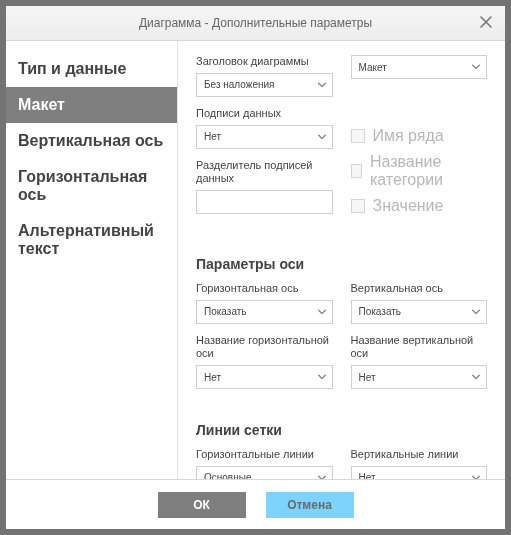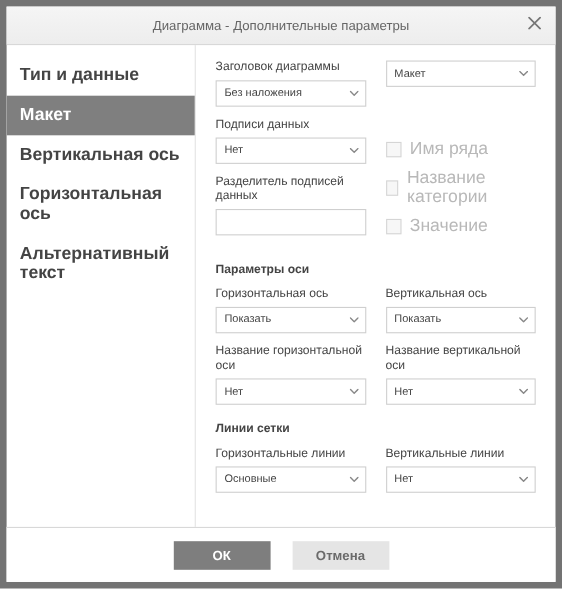--- a/index.html
+++ b/index.html
@@ -97,23 +97,23 @@
   .select .chev {
     position: absolute;
     right: 6px;
     top: 50%;
     transform: translateY(-50%);
     pointer-events: none;
   }
   .chev svg { display: block; }
   .section-title {
     font-weight: bold;
-    font-size: 11px;
-    color: #444;
-    margin: 16px 0 10px 0;
+    font-size: 14px;
+    color: #444;
+    margin: 33px 0 10px 0;
   }
   .checkbox-row {
     display: flex;
     align-items: center;
     gap: 8px;
     margin-bottom: 8px;
     color: #b8b8b8;
     font-size: 16px;
   }
   .checkbox {
@@ -138,21 +138,21 @@
     justify-content: center;
     font-size: 12px;
     cursor: pointer;
     font-weight: bold;
   }
   .btn-primary {
     background: #7e7e7e;
     color: #fff;
   }
   .btn-secondary {
-    background: #e5e5e5;
+    background: #7dd3fc;
     color: #6a6a6a;
     text-align: right;
   }
   .checks-col { padding-top: 2px; }
 </style>
 </head>
 <body>
 
 <div class="dialog">
 

